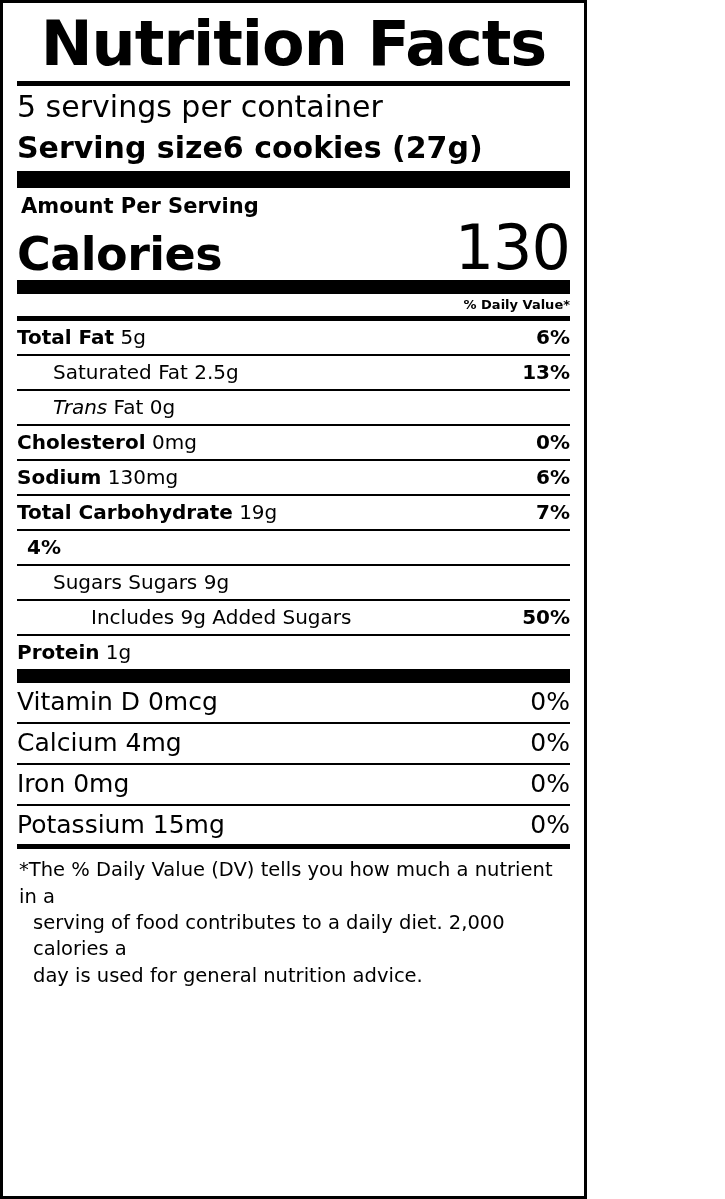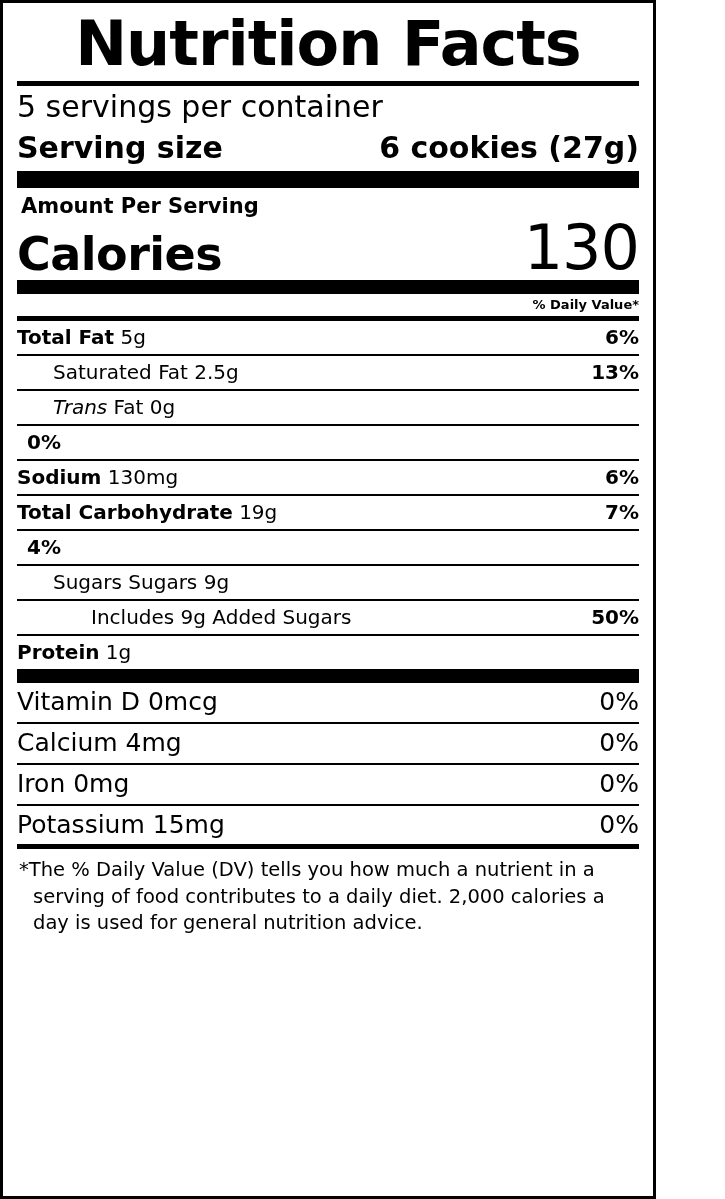--- a/index.html
+++ b/index.html
@@ -6,21 +6,21 @@
     margin: 0;
     padding: 0;
     background: #ffffff;
   }
   body {
     font-family: "DejaVu Sans", sans-serif;
     color: #000000;
   }
   .label {
     box-sizing: border-box;
-    width: 656px;
+    width: 587px;
     height: 1199px;
     border: 3px solid #000;
     padding: 8px 14px 6px 14px;
     background: #fff;
     position: relative;
   }
   .title {
     font-size: 62px;
     font-weight: bold;
     line-height: 1.0;
@@ -34,21 +34,21 @@
   .rule-thick{ border-bottom: 17px solid #000; }
   .rule-thick2{ border-bottom: 14px solid #000; }
 
   .servings {
     font-size: 30px;
     padding: 4px 0 3px 0;
     line-height: 1.15;
   }
   .serving-size {
     display: flex;
-    justify-content: space-between;
+    justify-content: flex-start;
     align-items: baseline;
     font-size: 30px;
     font-weight: bold;
     padding: 2px 0 6px 0;
   }
   .amount-per {
     font-size: 21px;
     font-weight: bold;
     padding: 6px 0 0 4px;
   }
@@ -140,20 +140,21 @@
   </div>
   <div class="rule-thin"></div>
 
   <div class="nrow">
     <span class="name ind1"><span class="i">Trans</span> <span>Fat 0g</span></span>
     <span class="dv"></span>
   </div>
   <div class="rule-thin"></div>
 
   <div class="nrow">
+    <span class="name"><span class="b">Cholesterol</span> <span>0mg</span></span>
     <span class="dv">0%</span>
   </div>
   <div class="rule-thin"></div>
 
   <div class="nrow">
     <span class="name"><span class="b">Sodium</span> <span>130mg</span></span>
     <span class="dv">6%</span>
   </div>
   <div class="rule-thin"></div>
 

